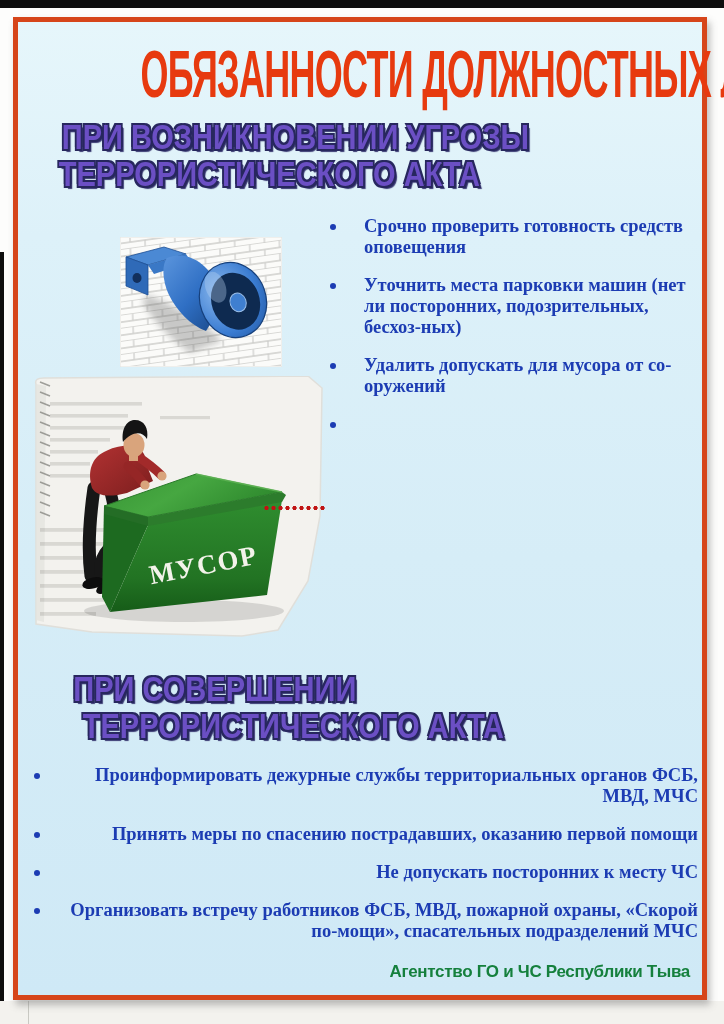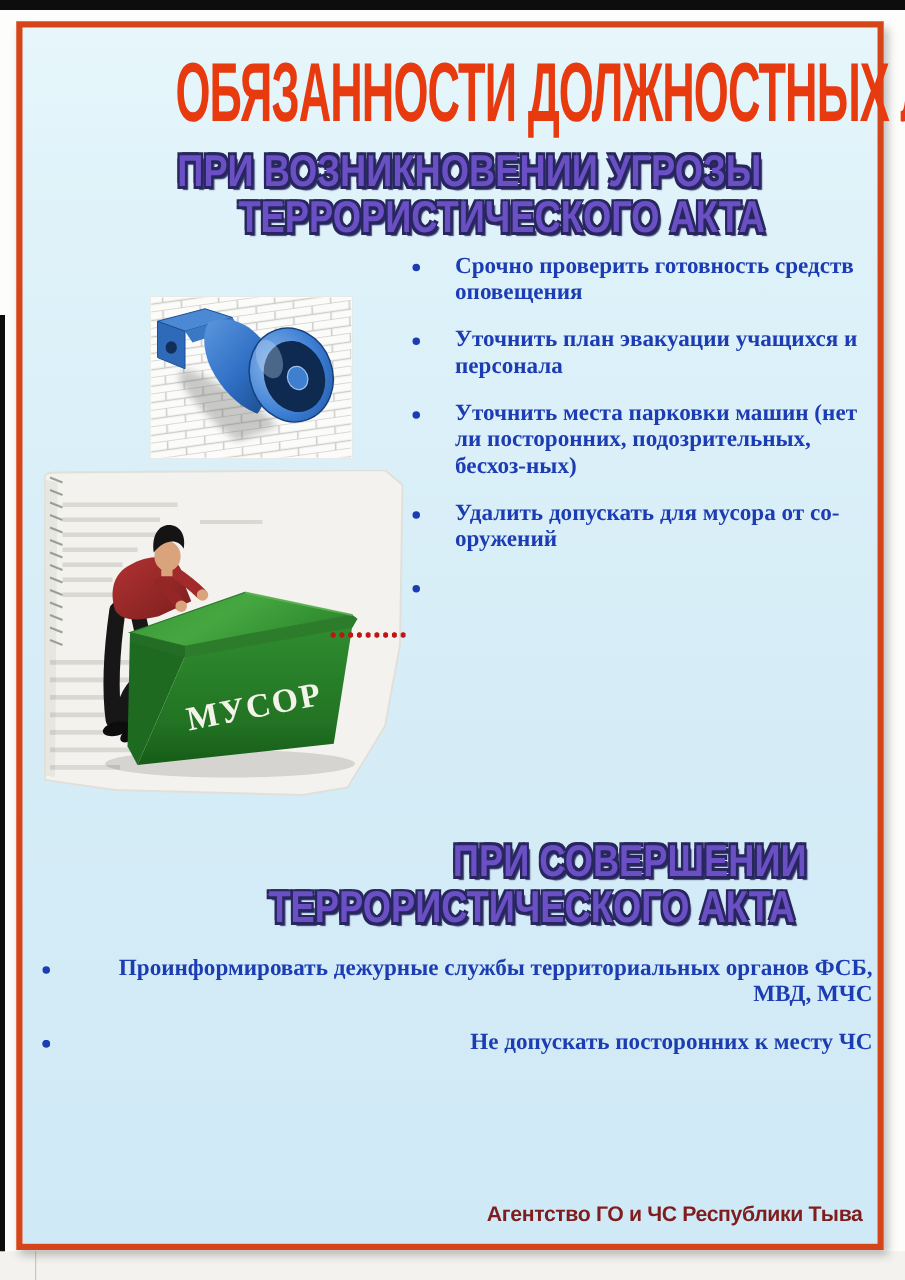--- a/index.html
+++ b/index.html
@@ -25,57 +25,57 @@
     text-align:center;white-space:nowrap;
   }
   .title .stretch{
     display:inline-block;
     font-family:"Liberation Sans",sans-serif;
     font-weight:bold;font-size:50px;line-height:58px;letter-spacing:-1px;
     color:#e73a0f;
     transform:scale(0.72,1.34);transform-origin:50% 40%;
   }
 
-  .purple-heading{position:absolute;left:13px;width:628px;text-align:right;}
+  .purple-heading{position:absolute;left:30px;width:628px;text-align:left;}
   .purple-heading .line{display:block;white-space:nowrap;height:37px;}
   .purple-heading .stretch{
     display:inline-block;
     font-weight:bold;font-size:33px;line-height:37px;letter-spacing:0px;
     color:#6b4fc4;
     transform:scale(0.88,1.08);transform-origin:center;
     text-shadow:-2px -2px 0 #27275e, 2px -2px 0 #27275e, -2px 2px 0 #27275e, 2px 2px 0 #27275e, 3px 3px 1px #3a3a72;
   }
   .heading-threat{top:118px;}
   .heading-act{top:670px;margin-left:24px;}
 
   ul.blist{margin:0;padding:0;list-style:none;position:absolute;}
   ul.blist li{position:relative;margin:0 0 17px 0;
     font-family:"Liberation Serif",serif;font-weight:bold;
     font-size:18.5px;line-height:21px;color:#1c3cb3;}
-  .list-threat{left:318px;top:203px;width:386px;}
+  .list-threat{left:318px;top:216px;width:386px;}
   .list-threat li{padding-left:46px;}
   .list-act{left:26px;top:765px;width:672px;text-align:right;}
   .list-act li{padding-left:34px;margin-bottom:16px;}
   ul.blist .dot{position:absolute;top:8px;width:6px;height:6px;border-radius:50%;background:#1c3cb3;}
   .list-threat .dot{left:12px;}
   .list-act .dot{left:8px;}
 
   .figure{position:absolute;}
   .fig-speaker{left:120px;top:237px;width:162px;height:130px;}
   .fig-dumpster{left:32px;top:376px;width:292px;height:262px;}
 
   .dotted-connector{
     position:absolute;left:263px;top:505px;width:62px;height:6px;
     background-image:radial-gradient(circle,#c01313 42%,rgba(192,19,19,0) 50%);
     background-size:7px 6px;background-repeat:repeat-x;
   }
 
   .footer{
     position:absolute;right:34px;top:962px;
-    font-weight:bold;font-size:17px;color:#7f1d1d;
+    font-weight:bold;font-size:17px;color:#15803d;
     letter-spacing:-0.3px;
   }
 </style>
 </head>
 <body>
 
 <div class="edge-top"></div>
 <div class="edge-left"></div>
 <div class="below-strip"></div>
 <div class="scan-line"></div>
@@ -193,30 +193,30 @@
       <path d="M164,98 L250,116" stroke="#6cc25f" stroke-width="1.6" opacity="0.7"></path>
       <text x="172" y="198" transform="rotate(-11 172 192)" text-anchor="middle" font-family="Liberation Serif, serif" font-weight="bold" font-size="27" letter-spacing="1.5" fill="#f3f3ea">МУСОР</text>
     </g>
   </svg>
 </div>
 
 <div class="dotted-connector"></div>
 
 <ul class="blist list-threat">
   <li><span class="dot"></span><span>Срочно проверить готовность средств оповещения</span></li>
-  <li><span class="dot"></span><span>Уточнить план эвакуации учащихся и персонала</span></li>
   <li><span class="dot"></span><span>Уточнить места парковки машин (нет ли посторонних, подозрительных, бесхоз-ных)</span></li>
   <li><span class="dot"></span><span>Удалить допускать для мусора от со-оружений</span></li>
   <li><span class="dot"></span></li>
 </ul>
 
 <div class="purple-heading heading-act">
   <span class="line"><span class="stretch">ПРИ СОВЕРШЕНИИ</span></span>
   <span class="line"><span class="stretch">ТЕРРОРИСТИЧЕСКОГО АКТА</span></span>
 </div>
 
 <ul class="blist list-act">
   <li><span class="dot"></span><span>Проинформировать дежурные службы территориальных органов ФСБ, МВД, МЧС</span></li>
-  <li><span class="dot"></span></li>
+  <li><span class="dot"></span><span>Принять меры по спасению пострадавших, оказанию первой помощи</span></li>
   <li><span class="dot"></span><span>Не допускать посторонних к месту ЧС</span></li>
+  <li><span class="dot"></span><span>Организовать встречу работников ФСБ, МВД, пожарной охраны, «Скорой по-мощи», спасательных подразделений МЧС</span></li>
 </ul>
 
 <div class="footer">Агентство ГО и ЧС Республики Тыва</div>
 
 </body></html>

